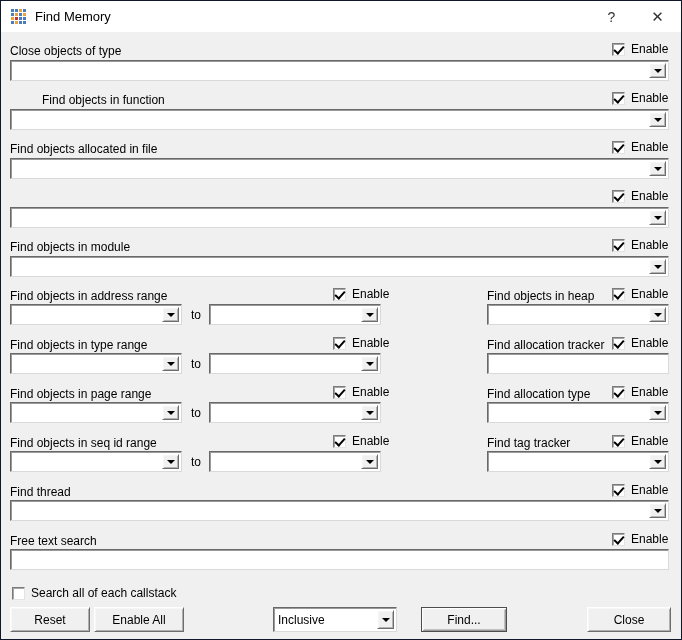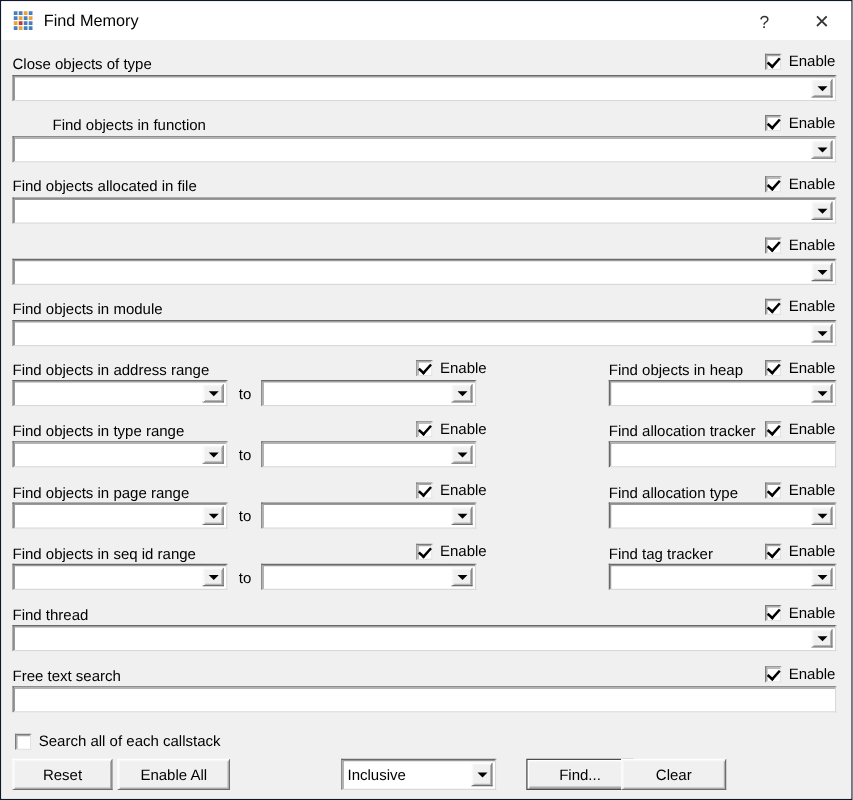--- a/index.html
+++ b/index.html
@@ -393,21 +393,21 @@
       <div class="field" style="left: 9px; top: 517px; width: 659px; height: 21px;">
         <span style="position: absolute; left: 4px; top: 50%; transform: translateY(-50%); font-size: 12px;"></span>
       </div>
       <div class="chk" style="left: 11px; top: 554px;">
         <span class="box"></span>
         <span class="lbl">Search all of each callstack</span>
       </div>
       <button class="btn" style="left: 9px; top: 575px; width: 80px; height: 25px;">Reset</button>
       <button class="btn" style="left: 93px; top: 575px; width: 90px; height: 25px;">Enable All</button>
       <button class="btn default" style="left: 404px; top: 575px; width: 86px; height: 25px; margin-left: 16px;">Find...</button>
-      <button class="btn" style="left: 496px; top: 575px; width: 84px; height: 25px;">Clear</button>
+      <button class="btn" style="left: 586px; top: 575px; width: 84px; height: 25px;">Close</button>
       <div class="field combo" style="left: 272px; top: 575px; width: 124px; height: 25px;">
         <div class="arrowbtn">
           <div class="arrow-glyph"></div>
         </div>
         <span style="position: absolute; left: 4px; top: 50%; transform: translateY(-50%); font-size: 12px;">Inclusive</span>
       </div>
     </div>
 
 </div>
 

